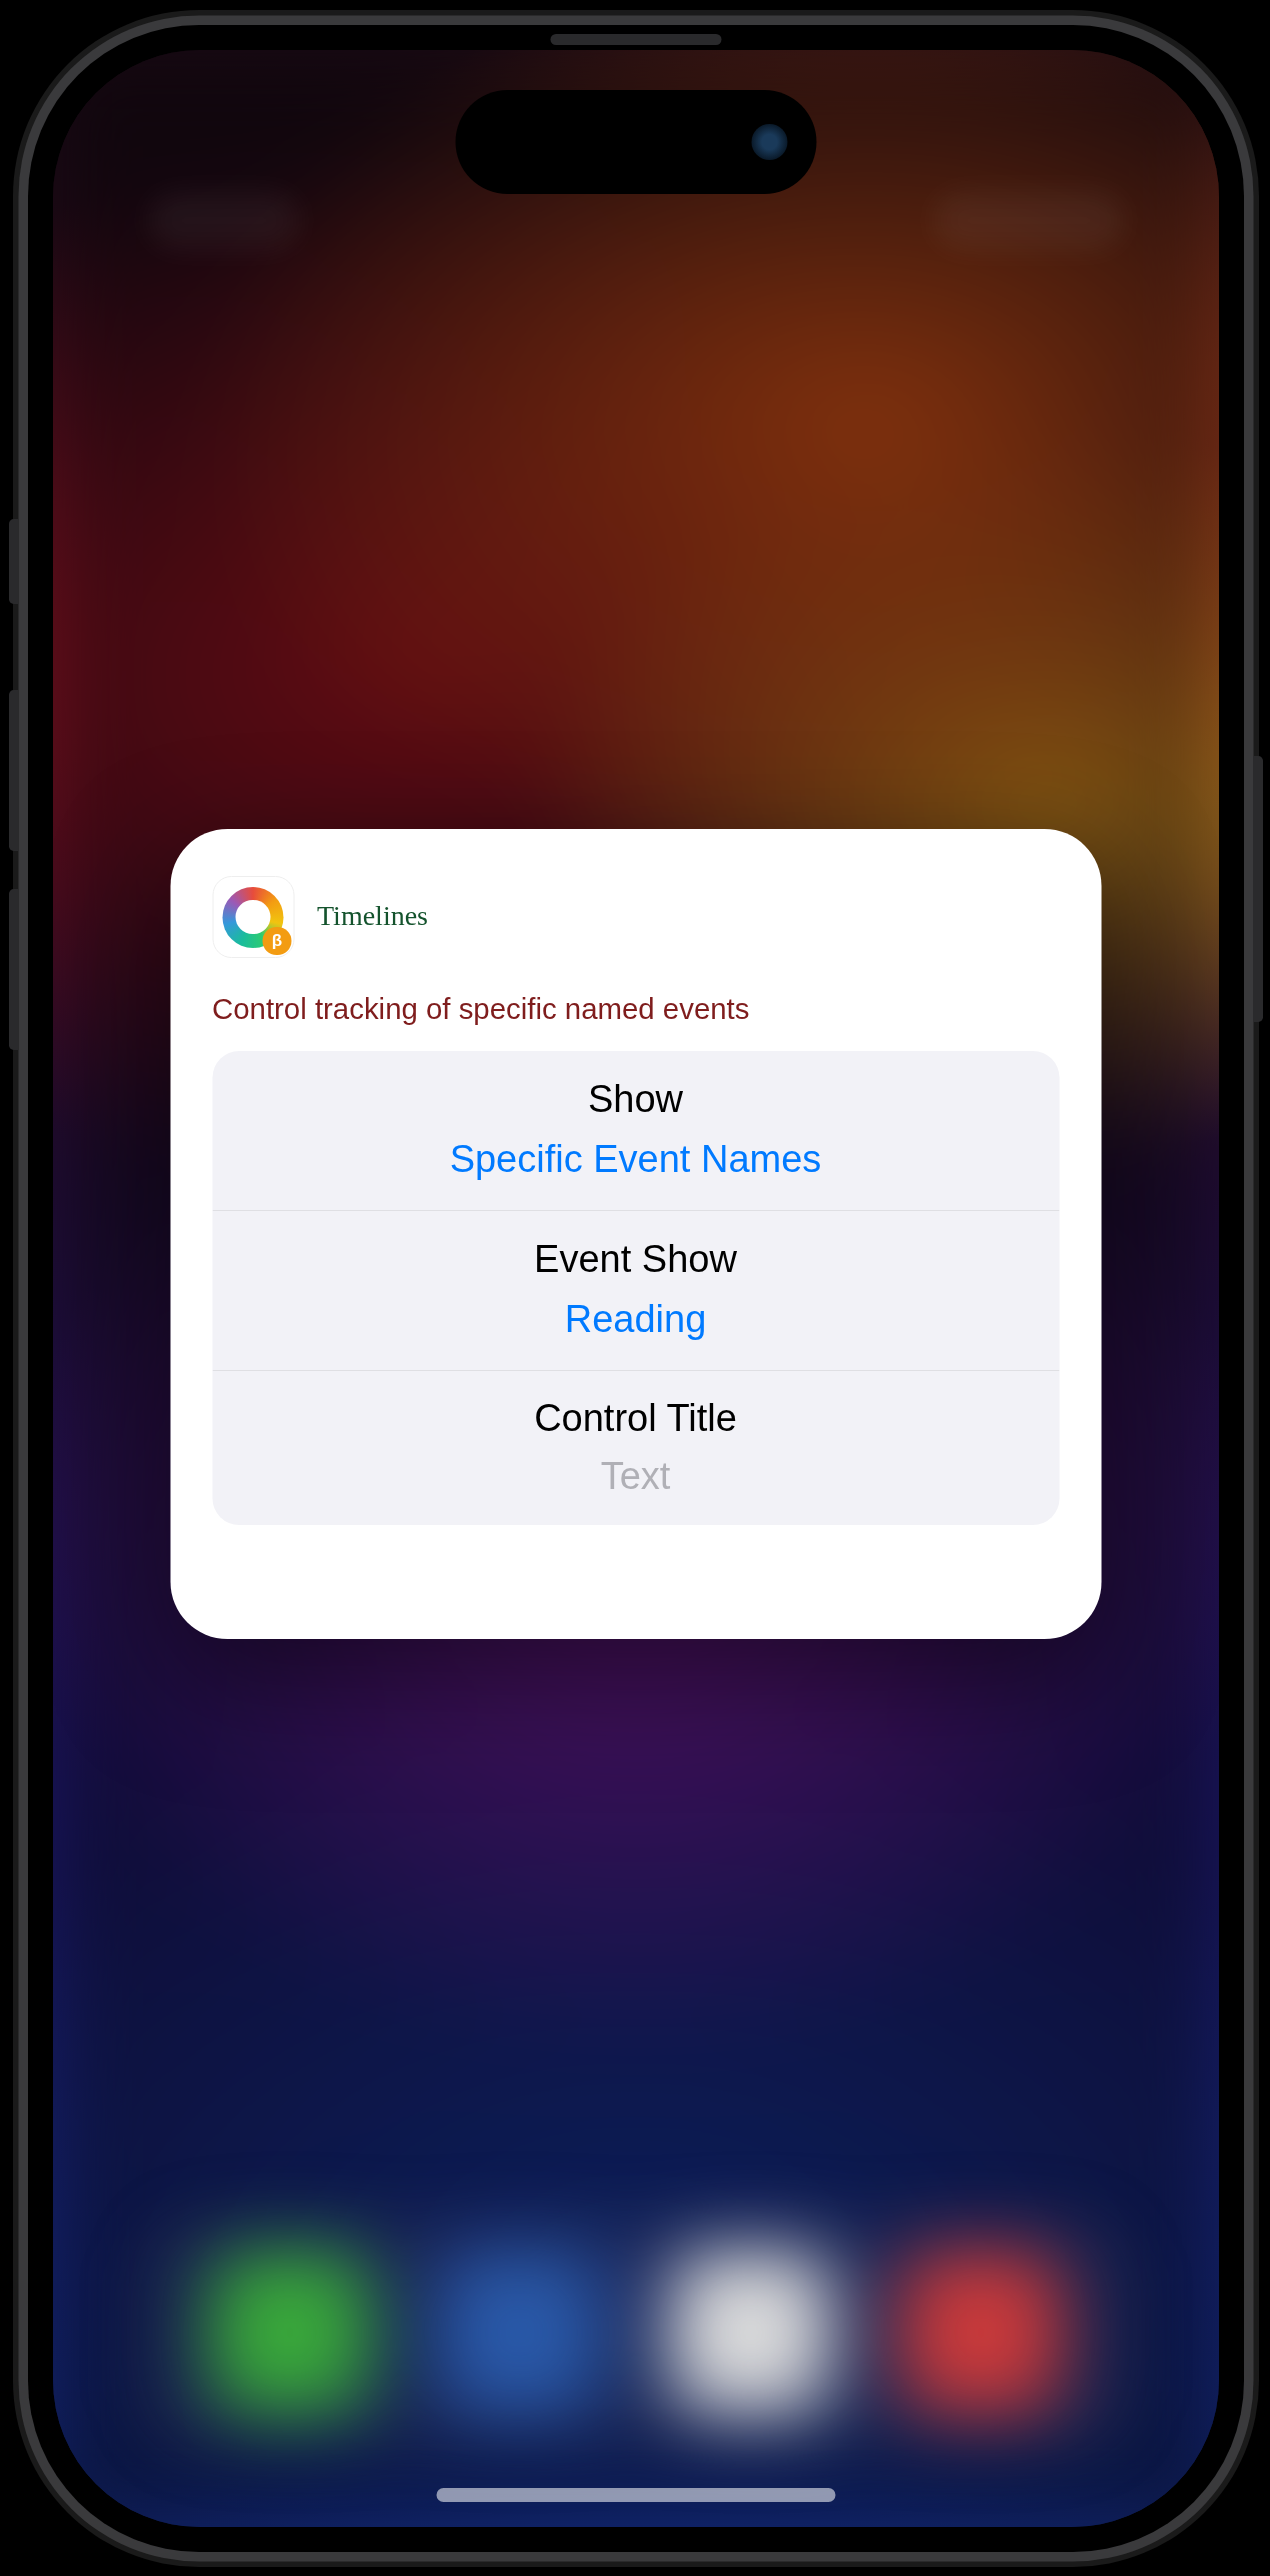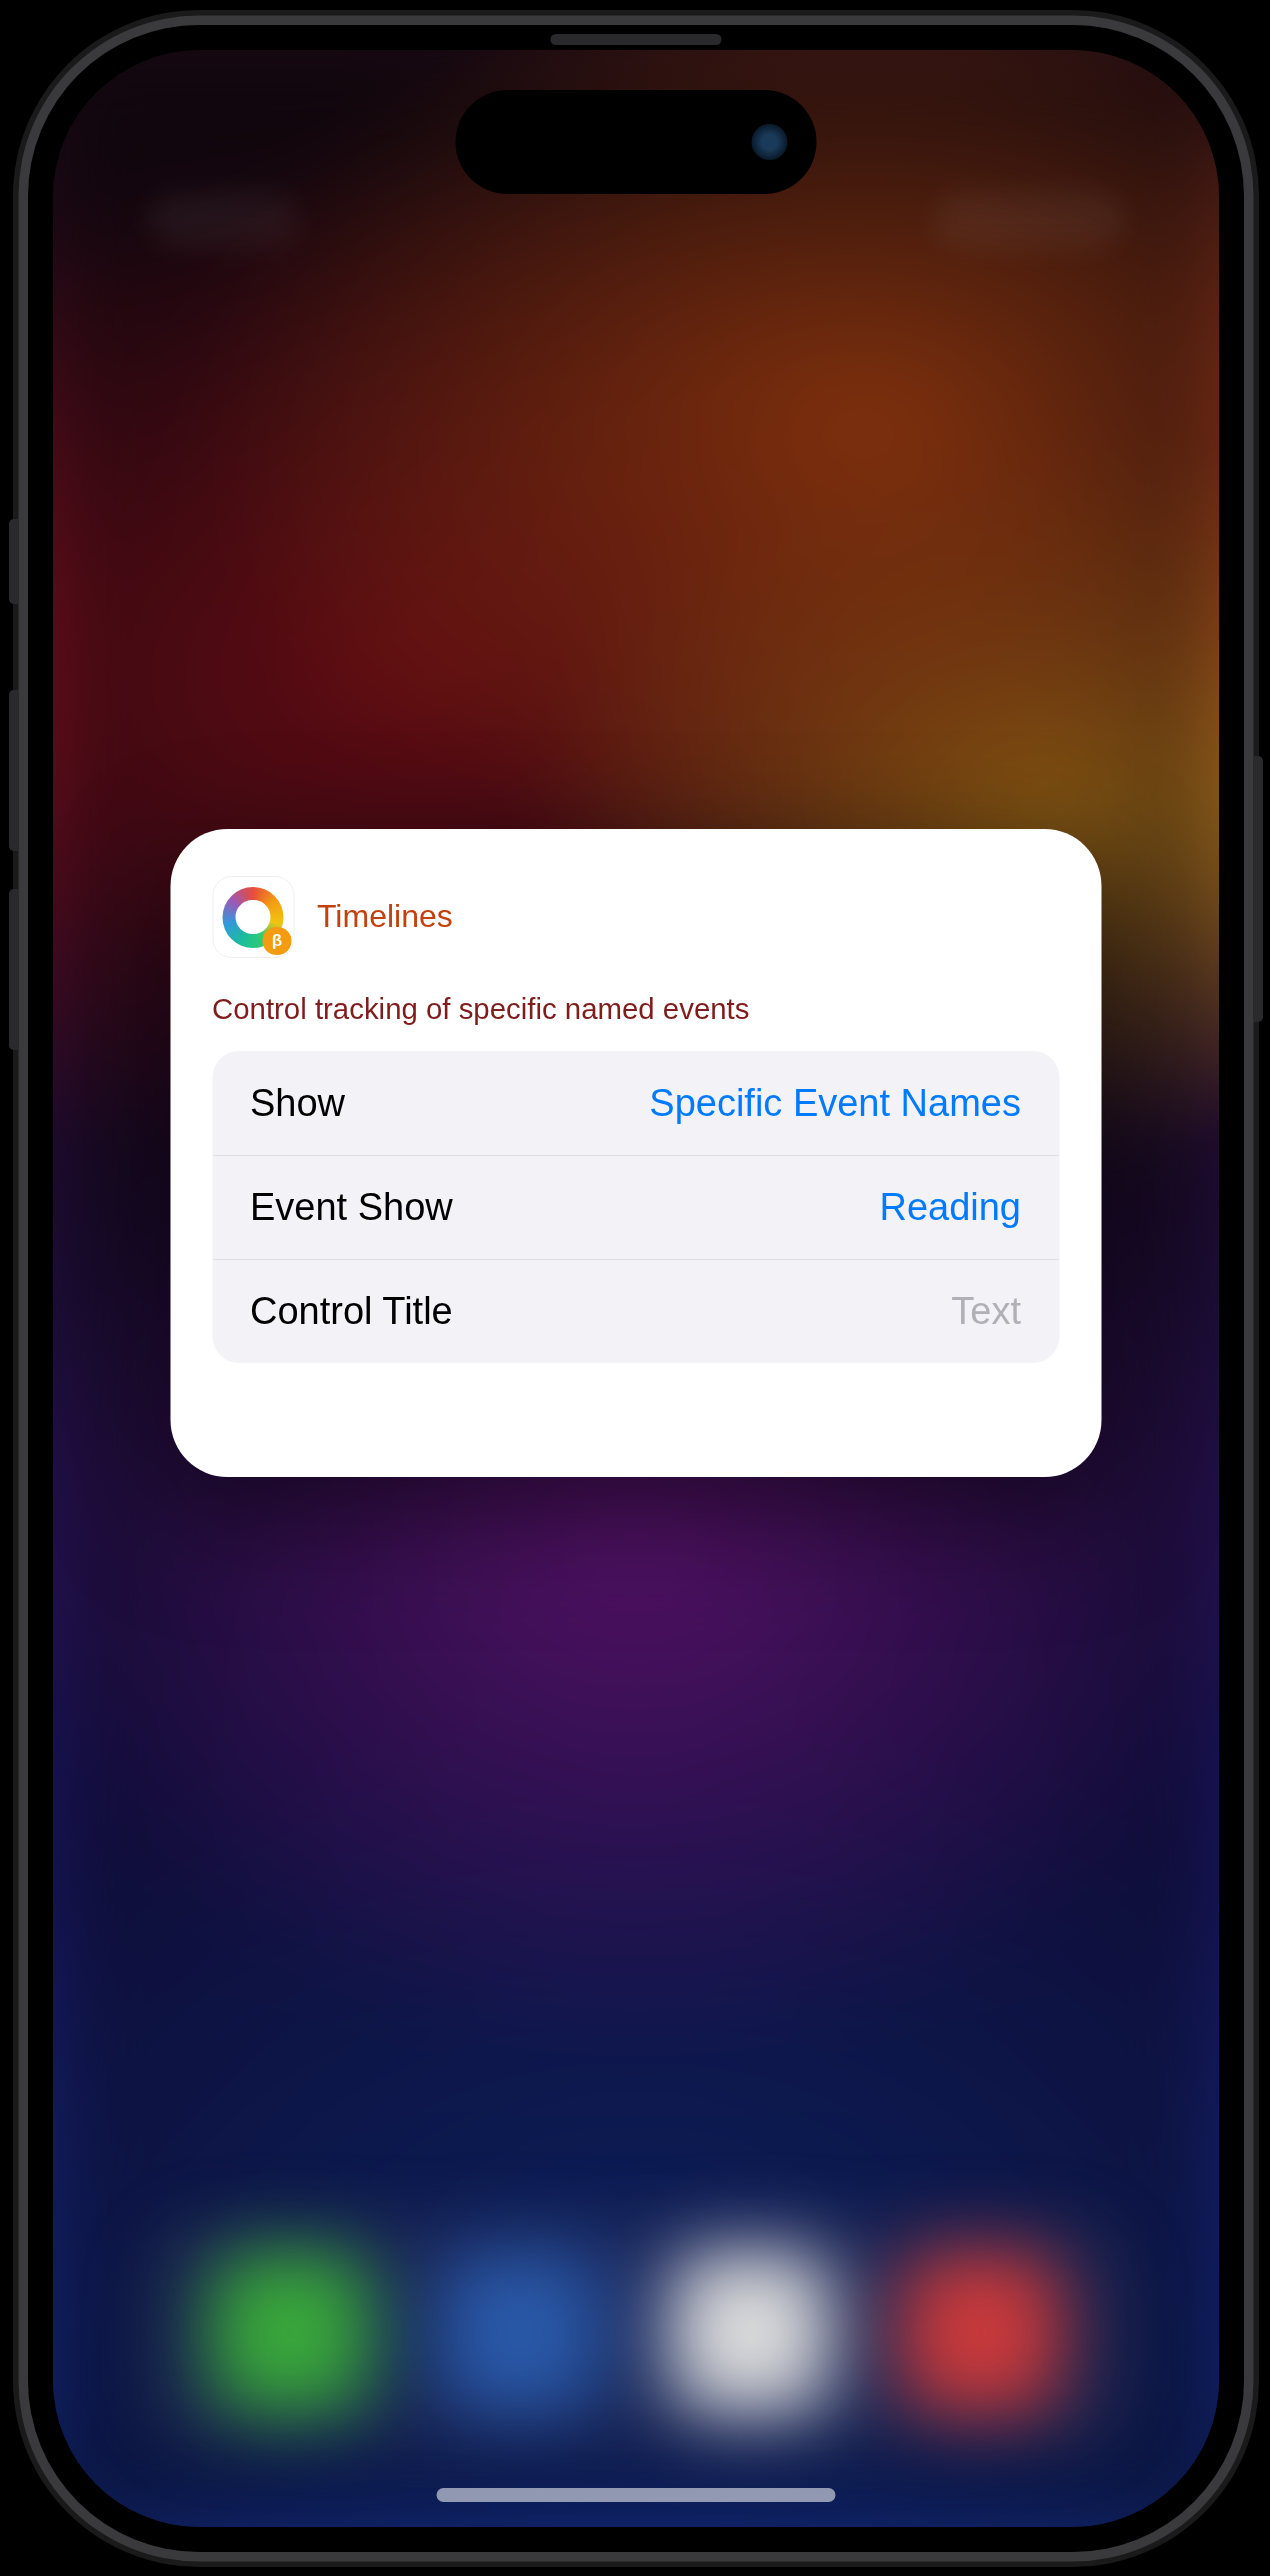--- a/index.html
+++ b/index.html
@@ -220,42 +220,44 @@
       display: flex;
       flex-direction: column;
     }
     .popover-title {
       font-size: 40px;
       font-weight: 700;
       color: #000;
       letter-spacing: -0.5px;
     }
     .popover-subtitle {
-      font-size: 32px;
-      color: #c2410c;
+      font-size: 28px;
+      color: #14532d;
       margin-top: -1.9px;
+      font-family: Liberation Serif, serif;
     }
     .popover-description {
       font-size: 29.4px;
       color: #7f1d1d;
       padding: 21px 42px 25px 42px;
     }
     .settings-list {
       margin: 0 42px;
       background: #f2f2f7;
       border-radius: 26.6px;
       overflow: hidden;
     }
     .settings-row {
       display: flex;
       align-items: center;
       justify-content: space-between;
       padding: 26.6px 38px;
       min-height: 104px;
       gap: 15px;
+      flex-direction: column;
     }
     .settings-row + .settings-row {
       border-top: 1.9px solid rgba(0,0,0,0.08);
     }
     .settings-label {
       font-size: 38px;
       color: #000;
       white-space: nowrap;
     }
     .settings-value {

